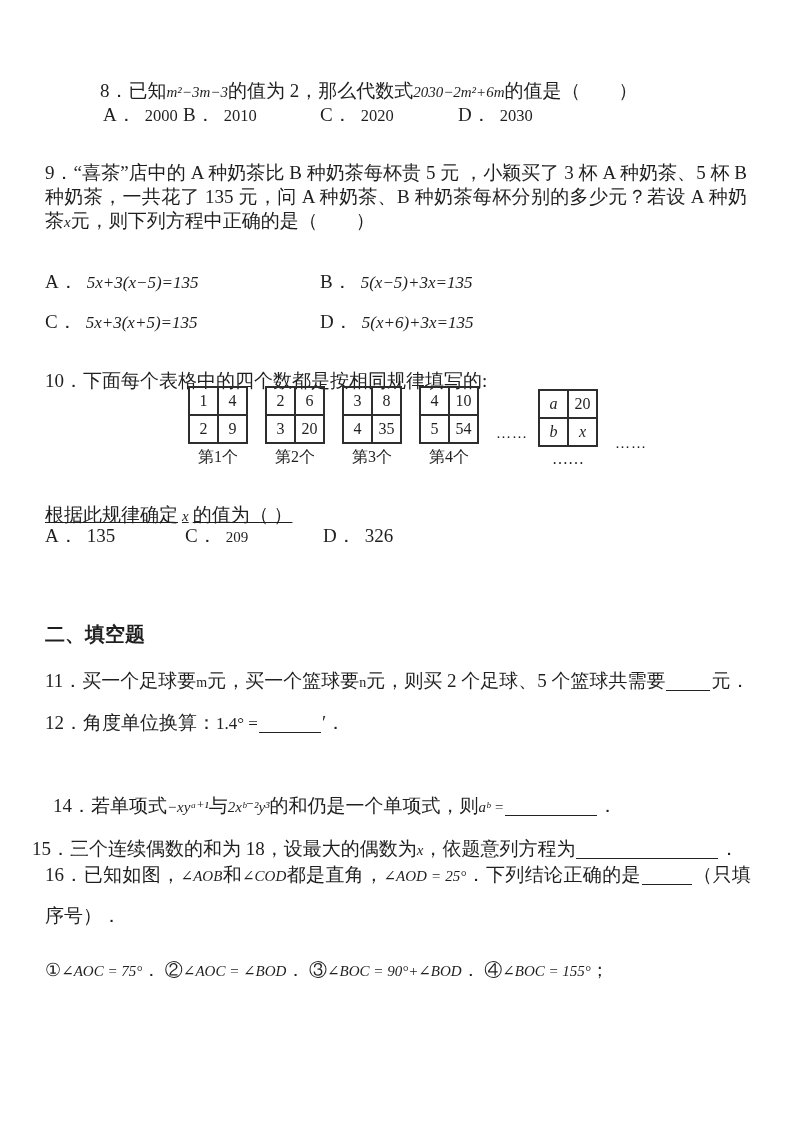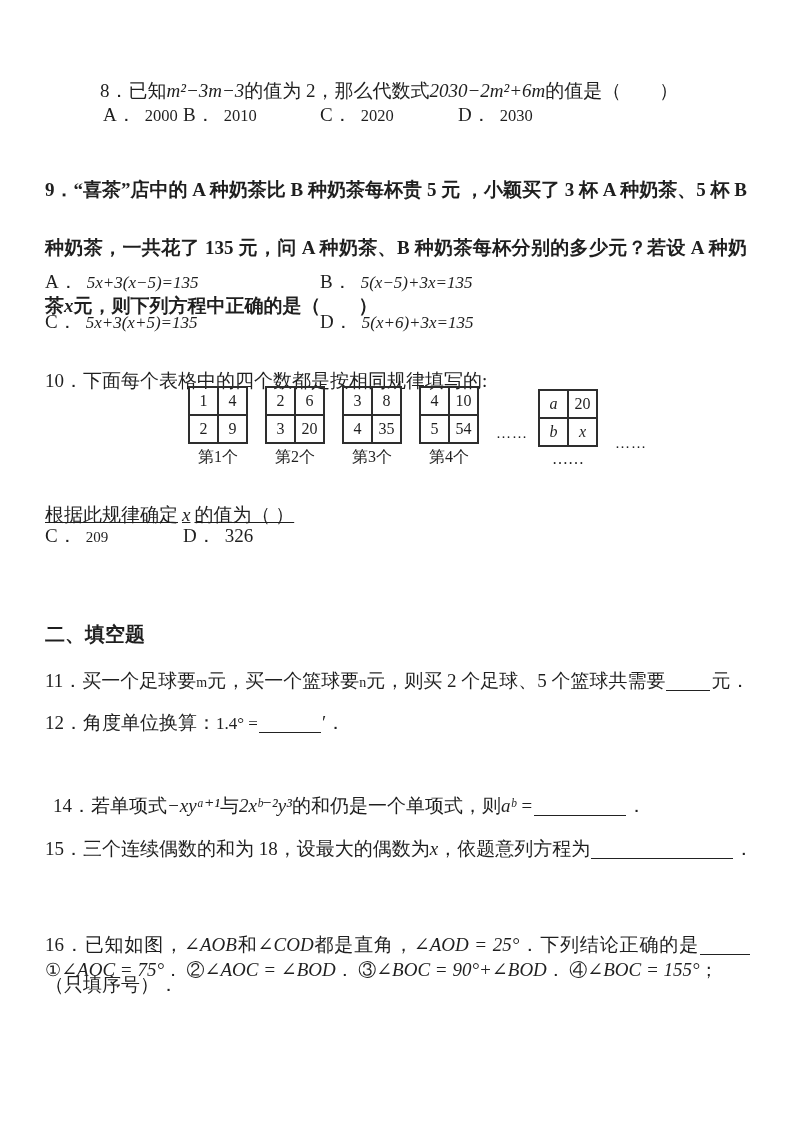--- a/index.html
+++ b/index.html
@@ -3,21 +3,21 @@
 <meta charset="utf-8">
 <style>
   html,body { margin:0; padding:0; background:#ffffff; }
   .sheet {
     position:relative; width:793px; height:1122px; background:#ffffff;
     color:#1f1f1f; font-family:"Liberation Serif","DejaVu Serif",serif;
     overflow:hidden;
   }
   .blk { position:absolute; font-size:19px; line-height:28px; white-space:nowrap; }
   .para { white-space:normal; text-align:justify; }
-  .math { font-style:italic; font-size:19px; font-family:"Liberation Serif","DejaVu Serif",serif; }
+  .math { font-style:italic; font-size:15px; font-family:"Liberation Serif","DejaVu Serif",serif; }
   .mup  { font-size:17px; }
   .sm   { font-size:14px; }
   .optrow { display:flex; align-items:baseline; }
   .opt { display:inline-block; }
   .opt .lab { font-size:19px; }
   .opt .val { font-size:16.5px; margin-left:9px; }
   .opt .valm { font-style:italic; font-size:17px; margin-left:9px; }
   .w80 {width:80px;} .w135{width:135px;} .w137{width:137px;} .w138{width:138px;} .w140{width:140px;} .w275{width:275px;}
   .sec { font-family:"Liberation Sans","DejaVu Sans",sans-serif; font-weight:bold; font-size:20px; }
   .blank { display:inline-block; height:6px; border-bottom:1.6px solid #222222; vertical-align:-4px; margin:0 1px; }
@@ -41,21 +41,21 @@
     <span>8．已知</span><span class="math">m²−3m−3</span><span>的值为 2，那么代数式</span><span class="math">2030−2m²+6m</span><span>的值是（　　）</span>
   </p>
 
   <div class="blk optrow" style="left:103px; top:101px;">
     <span class="opt w80"><span class="lab">A．</span><span class="val">2000</span></span>
     <span class="opt w137"><span class="lab">B．</span><span class="val">2010</span></span>
     <span class="opt w138"><span class="lab">C．</span><span class="val">2020</span></span>
     <span class="opt"><span class="lab">D．</span><span class="val">2030</span></span>
   </div>
 
-  <p class="blk para" style="left:45px; top:142px; width:702px; line-height:58px;font-weight:bold;">
+  <p class="blk para" style="left:45px; top:142px; width:702px; line-height:24px;">
     <span>9．“喜茶”店中的 A 种奶茶比 B 种奶茶每杯贵 5 元 ，小颖买了 3 杯 A 种奶茶、5 杯 B 种奶茶，一共花了 135 元，问 A 种奶茶、B 种奶茶每杯分别的多少元？若设 A 种奶茶</span><span class="math">x</span><span>元，则下列方程中正确的是（　　）</span>
   </p>
 
   <div class="blk optrow" style="left:45px; top:268px;">
     <span class="opt w275"><span class="lab">A．</span><span class="valm">5x+3(x−5)=135</span></span>
     <span class="opt"><span class="lab">B．</span><span class="valm">5(x−5)+3x=135</span></span>
   </div>
 
   <div class="blk optrow" style="left:45px; top:308px;">
     <span class="opt w275"><span class="lab">C．</span><span class="valm">5x+3(x+5)=135</span></span>
@@ -144,20 +144,21 @@
       <div class="tbl-label">……</div>
     </div>
     <span class="dots dots-right">……</span>
   </div>
 
   <p class="blk" style="left:45px; top:482px;text-decoration:underline;">
     <span>根据此规律确定</span><span class="math" style="margin:0 4px;">x</span><span>的值为（ ）</span>
   </p>
 
   <div class="blk optrow" style="left:45px; top:522px;">
+    <span class="opt w140"><span class="lab">A．</span><span class="val" style="font-size:19px;">135</span></span>
     <span class="opt w138"><span class="lab">C．</span><span class="val" style="font-size:15px;">209</span></span>
     <span class="opt"><span class="lab">D．</span><span class="val" style="font-size:19px;">326</span></span>
   </div>
 
   <p class="blk sec" style="left:45px; top:600px;">
     <span>二、填空题</span>
   </p>
 
   <p class="blk" style="left:45px; top:648px;">
     <span>11．买一个足球要</span><span class="sm">m</span><span>元，买一个篮球要</span><span class="sm">n</span><span>元，则买 2 个足球、5 个篮球共需要</span><span class="blank" style="width:44px;"></span><span>元．</span>
@@ -165,25 +166,25 @@
 
   <p class="blk" style="left:45px; top:690px;">
     <span>12．角度单位换算：</span><span class="mup">1.4° =</span><span class="blank" style="width:62px;"></span><span>′．</span>
   </p>
 
 
   <p class="blk" style="left:53px; top:773px;">
     <span>14．若单项式</span><span class="math">−xyᵃ⁺¹</span><span>与</span><span class="math">2xᵇ⁻²y³</span><span>的和仍是一个单项式，则</span><span class="math">aᵇ =</span><span class="blank" style="width:92px;"></span><span>．</span>
   </p>
 
-  <p class="blk" style="left:45px; top:816px;">
+  <p class="blk" style="left:32px; top:816px;">
     <span>15．三个连续偶数的和为 18，设最大的偶数为</span><span class="math">x</span><span>，依题意列方程为</span><span class="blank" style="width:142px;"></span><span>．</span>
   </p>
 
-  <p class="blk para" style="left:45px; top:906px; width:706px; line-height:40px;">
+  <p class="blk para" style="left:45px; top:836px; width:706px; line-height:40px;">
     <span>16．已知如图，</span><span class="math">∠AOB</span><span>和</span><span class="math">∠COD</span><span>都是直角，</span><span class="math">∠AOD = 25°</span><span>．下列结论正确的是</span><span class="blank" style="width:50px;"></span><span>（只填序号）．</span>
   </p>
 
   <p class="blk" style="left:45px; top:938px; font-size:18px;">
     <span><span>①</span><span class="math">∠AOC = 75°</span><span>．</span></span>
     <span><span>②</span><span class="math">∠AOC = ∠BOD</span><span>．</span></span>
     <span><span>③</span><span class="math">∠BOC = 90°+∠BOD</span><span>．</span></span>
     <span><span>④</span><span class="math">∠BOC = 155°</span><span>；</span></span>
   </p>
 

